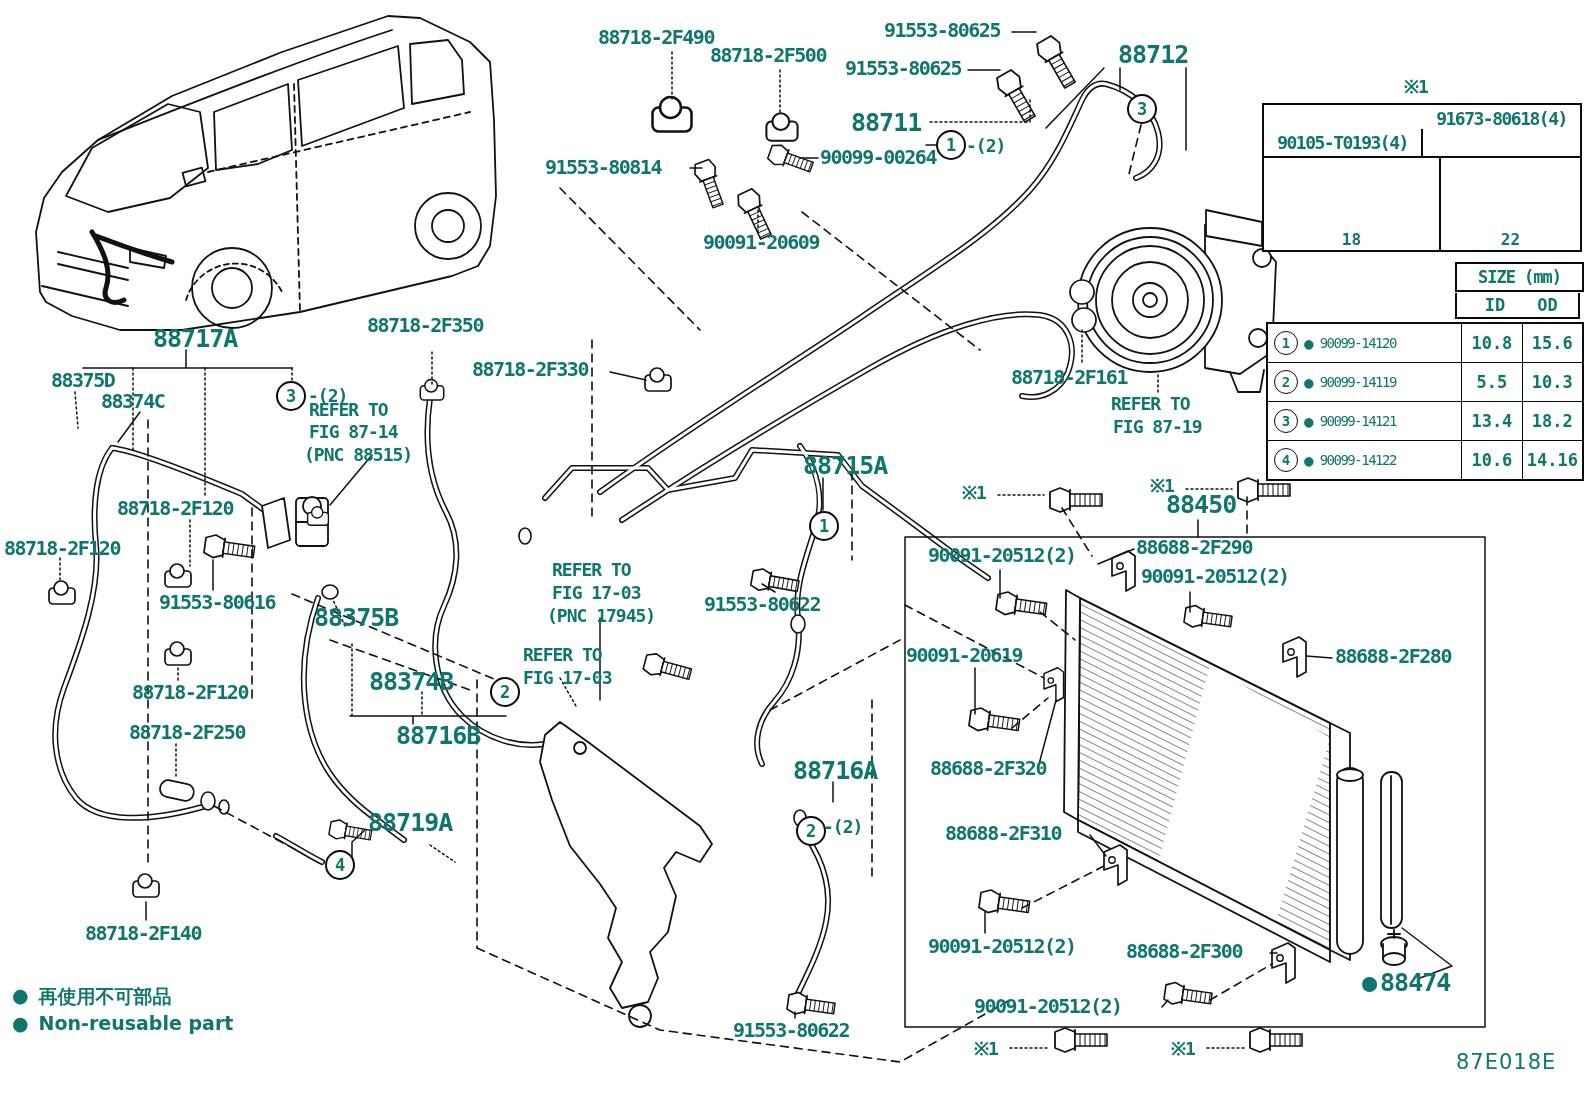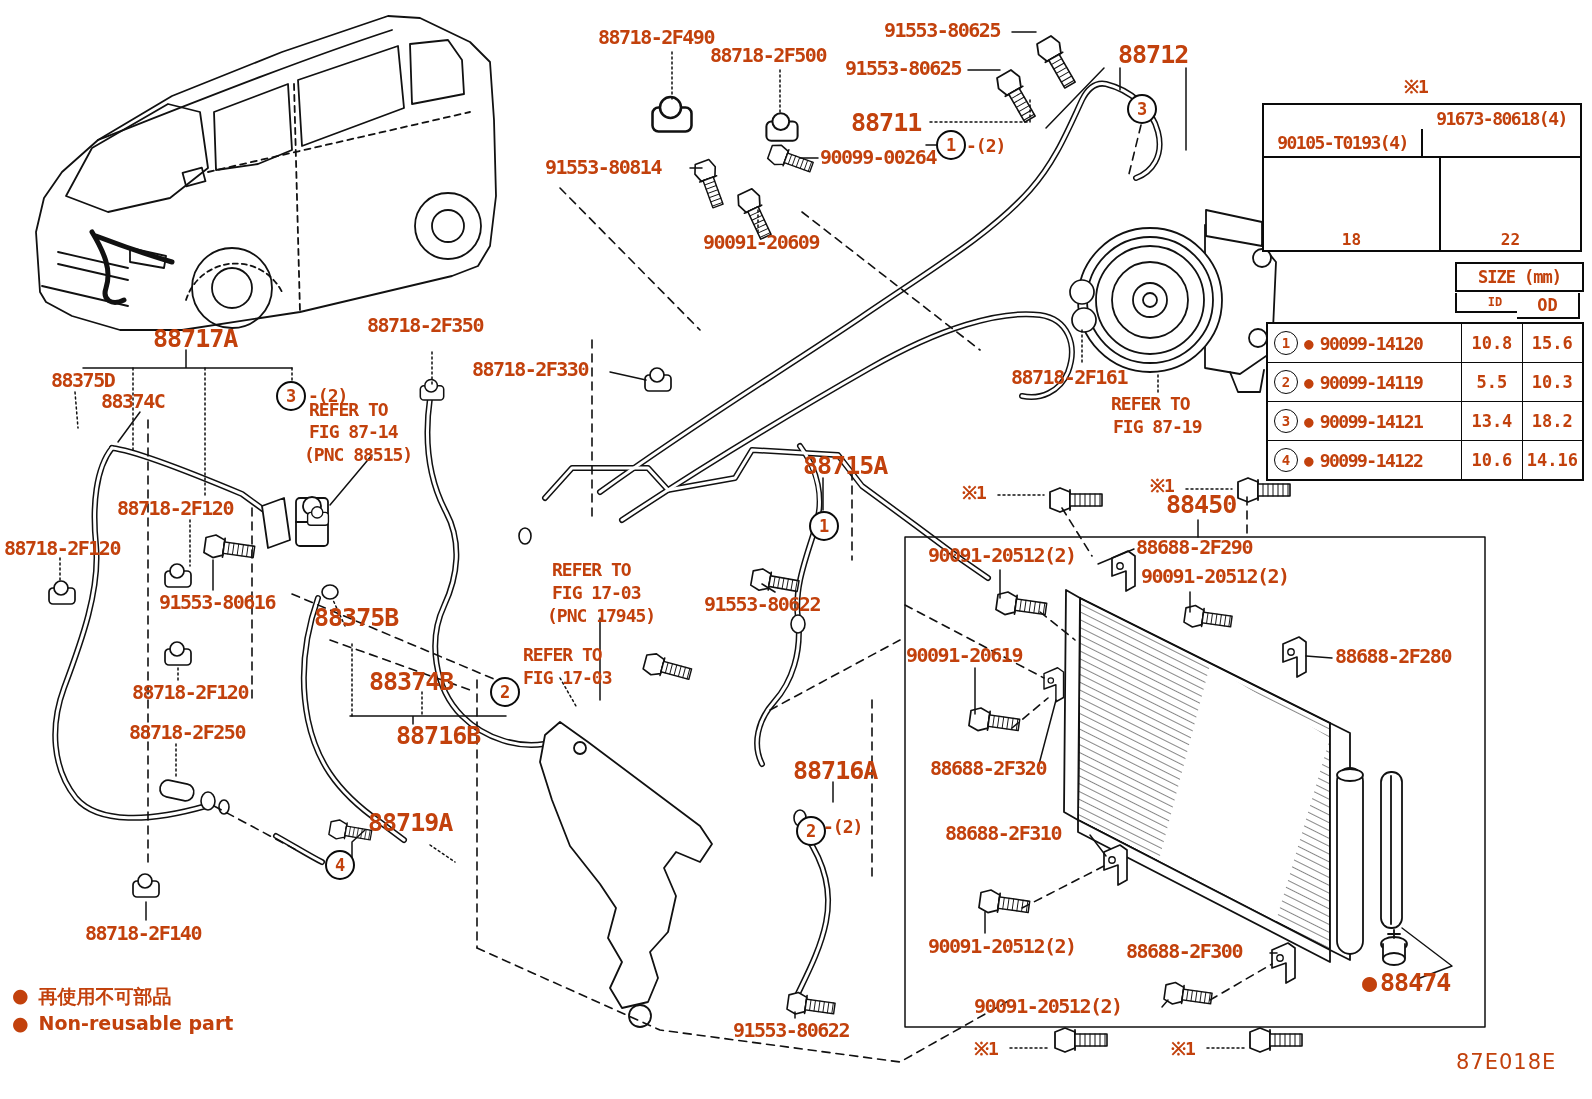--- a/index.html
+++ b/index.html
@@ -1,17 +1,17 @@
 <!DOCTYPE html>
 <html><head>
 <meta charset="utf-8">
 <style>
   html,body{margin:0;padding:0;background:#fff;}
   #stage{position:relative;width:1592px;height:1099px;background:#fff;overflow:hidden;
-         font-family:"DejaVu Sans Mono",monospace;color:#c2410c;}
+         font-family:"DejaVu Sans Mono",monospace;color:#0f766e;}
   #art{position:absolute;left:0;top:0;}
   .lbl{position:absolute;font-weight:bold;font-size:20px;letter-spacing:-1.5px;
        white-space:nowrap;line-height:1;}
   .big{font-size:25px;letter-spacing:-1px;}
   .sm{font-size:18px;letter-spacing:-1px;}
   .circ{position:absolute;width:26px;height:26px;border:2px solid #0a0a0a;border-radius:50%;
         text-align:center;line-height:26px;font-weight:bold;font-size:17px;background:#fff;}
   .tbl{position:absolute;border:2px solid #0a0a0a;background:#fff;}
   .ftab-head{display:flex;border-bottom:2px solid #0a0a0a;}
   .ftab-head div{width:50%;text-align:center;font-weight:bold;font-size:18px;letter-spacing:-1.5px;
@@ -21,21 +21,21 @@
   .ftab-cell{width:50%;position:relative;}
   .ftab-cell:first-child{border-right:2px solid #0a0a0a;padding-left:36px;}
   .dim-num{position:absolute;bottom:1px;left:0;width:100%;text-align:center;
         font-weight:bold;font-size:16px;}
   .stab-row{display:flex;border-top:1.5px solid #0a0a0a;height:38px;align-items:center;}
   .stab-cell-part{width:189px;display:flex;align-items:center;gap:6px;padding-left:6px;}
   .stab-cell-num{width:60px;text-align:center;border-left:1.5px solid #0a0a0a;
         height:100%;line-height:38px;font-weight:bold;font-size:17px;}
   .stab-circ{width:22px;height:22px;border:1.5px solid #0a0a0a;border-radius:50%;flex:none;
         text-align:center;line-height:22px;font-weight:bold;font-size:14px;}
-  .stab-part{font-weight:bold;font-size:18px;letter-spacing:-1.5px;}
+  .stab-part{font-weight:normal;font-size:14px;letter-spacing:-1.5px;}
   .bullet{font-size:16px;}
   .legend-line{position:absolute;font-size:19px;font-weight:bold;letter-spacing:0;
         font-family:"DejaVu Sans",sans-serif;}
   .code{position:absolute;font-size:21px;font-weight:normal;letter-spacing:1px;
         font-family:"DejaVu Sans",sans-serif;}
 </style>
 </head>
 <body>
 
 <div id="stage">
@@ -382,21 +382,21 @@
     <div class="ftab-cell">
       <span class="dim-num">18</span>
     </div>
     <div class="ftab-cell">
       <span class="dim-num">22</span>
     </div>
   </div>
 </div>
 
 <div style="position:absolute;left:1455px;top:262px;width:125px;border:2px solid #0a0a0a;text-align:center;font-weight:bold;font-size:17px;letter-spacing:-1px;padding:3px 0;background:#fff">SIZE (mm)</div>
-<div style="position:absolute;left:1455px;top:293px;width:80px;border:2px solid #0a0a0a;border-top:none;text-align:center;font-weight:bold;font-size:12px;padding:2px 0;background:#fff;box-sizing:border-box">ID</div>
+<div style="position:absolute;left:1455px;top:293px;width:80px;border:2px solid #0a0a0a;border-top:none;text-align:center;font-weight:bold;font-size:17px;padding:2px 0;background:#fff;box-sizing:border-box">ID</div>
 <div style="position:absolute;left:1517px;top:293px;width:63px;border:2px solid #0a0a0a;border-top:none;border-left:none;text-align:center;font-weight:bold;font-size:17px;padding:2px 0;background:#fff;box-sizing:border-box">OD</div>
 <div class="tbl" style="left:1266px;top:322px;width:314px">
   <div class="stab-row" style="border-top:none">
     <div class="stab-cell-part">
       <span class="stab-circ">1</span>
       <span class="bullet">●</span>
       <span class="stab-part">90099-14120</span>
     </div>
     <div class="stab-cell-num">10.8</div>
     <div class="stab-cell-num">15.6</div>

